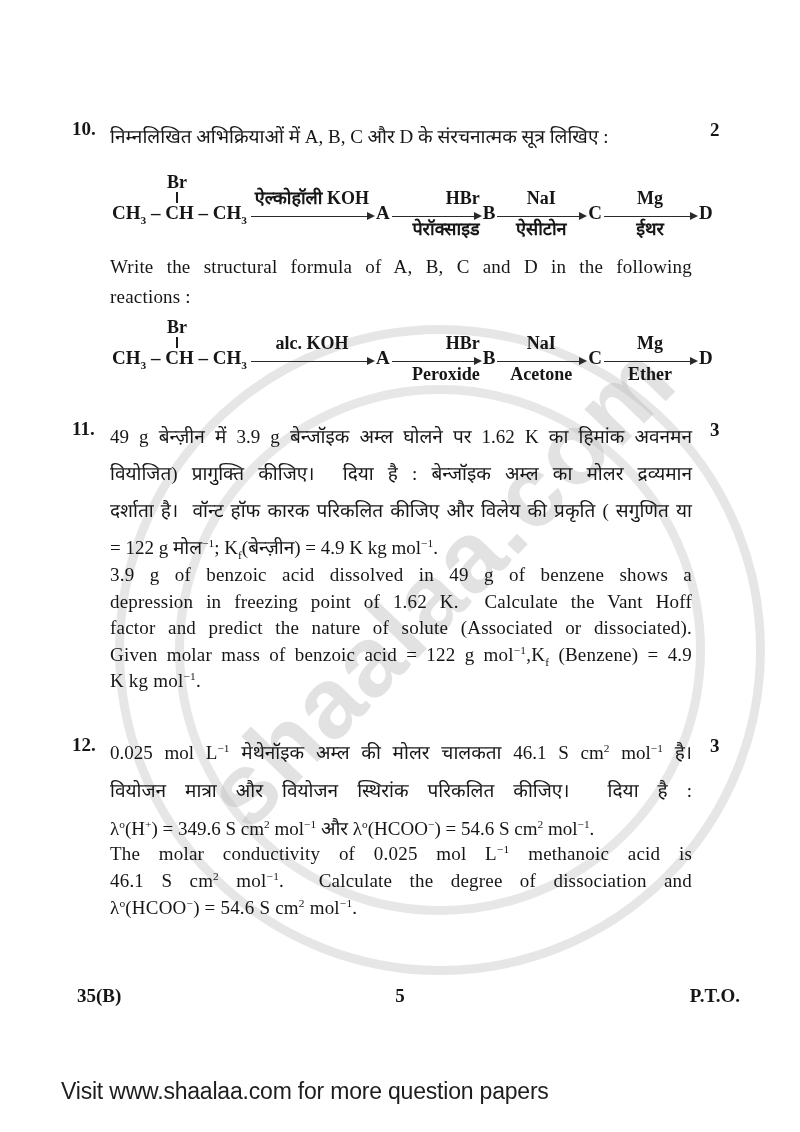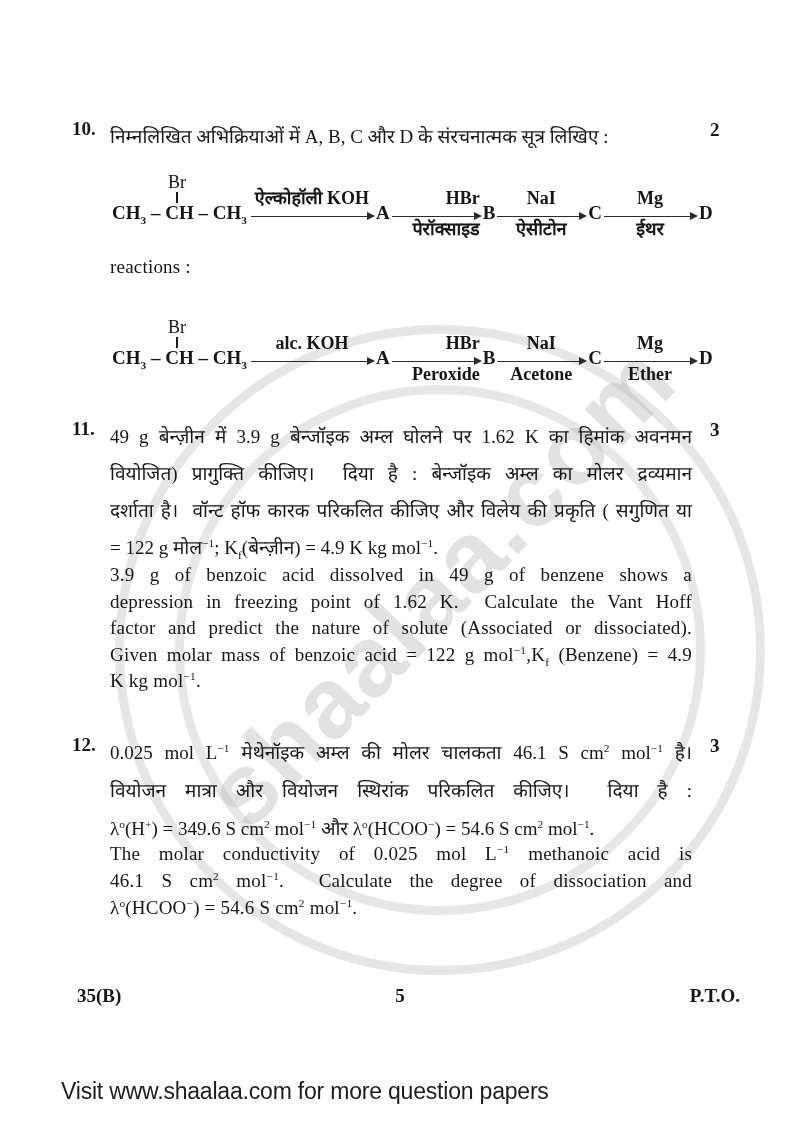--- a/index.html
+++ b/index.html
@@ -29,21 +29,21 @@
   .line { font-size:19px; }
   .hi .line { line-height:37px; }
   .en .line { line-height:26.5px; letter-spacing:0.2px; }
   .just { text-align:justify; text-align-last:justify; }
   sup { font-size:0.6em; vertical-align:super; line-height:0; }
   sub { font-size:0.6em; vertical-align:sub; line-height:0; }
 
   
   .scheme { position:absolute; left:112px; height:50px; display:flex; align-items:center; font-size:19px; }
   .mol { position:relative; white-space:nowrap; font-weight:600; padding-right:4px; }
-  .mol-sub { position:absolute; bottom:96%; left:52px; width:26px; text-align:center; font-weight:400; }
+  .mol-sub { position:absolute; bottom:96%; left:52px; width:26px; text-align:center; font-weight:700; }
   .mol-sub .br-txt { display:block; font-size:18px; line-height:18px; }
   .mol-sub .vbond { display:block; width:1.5px; height:11px; background:#1a1a1a; margin:1px auto 0; }
   .step { display:flex; flex-direction:column; align-items:center; justify-content:center; }
   .step .lt, .step .lb { display:block; min-height:22px; line-height:22px; font-size:18px; font-weight:600; white-space:nowrap; }
   .step .lt { padding-bottom:7px; }
   .step .lb { padding-top:1px; }
   .step .arr { position:relative; display:block; width:100%; height:0; border-top:1.6px solid #2a2a2a; }
   .step .arr::after {
     content:""; position:absolute; right:-2px; top:-4.6px;
     border-left:8px solid #2a2a2a; border-top:4px solid transparent; border-bottom:4px solid transparent;
@@ -107,20 +107,21 @@
     <span class="step s4">
       <span class="lt">Mg</span>
       <span class="arr"></span>
       <span class="lb">ईथर</span>
     </span>
     <span class="prod">D</span>
   </div>
 
   <div class="q en" style="top:252px">
     <div class="qbody">
+      <div class="line just" style="line-height:30px">Write the structural formula of A, B, C and D in the following</div>
       <div class="line" style="line-height:30px">reactions :</div>
     </div>
   </div>
 
   <div class="scheme" style="top:333px">
     <span class="mol">
       <span class="mol-sub">
         <span class="br-txt">Br</span>
         <span class="vbond"></span>
       </span>

